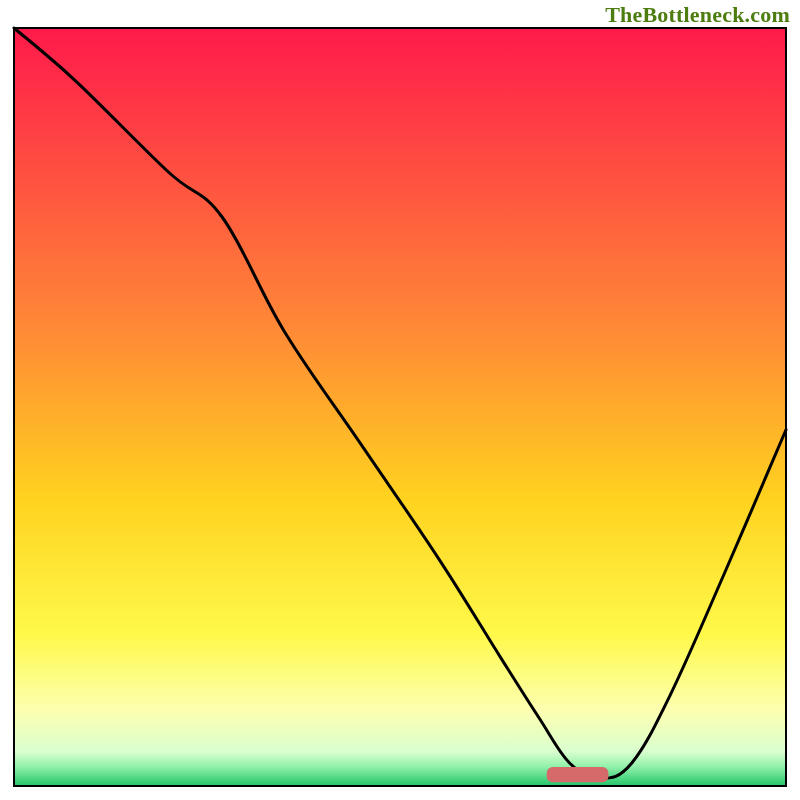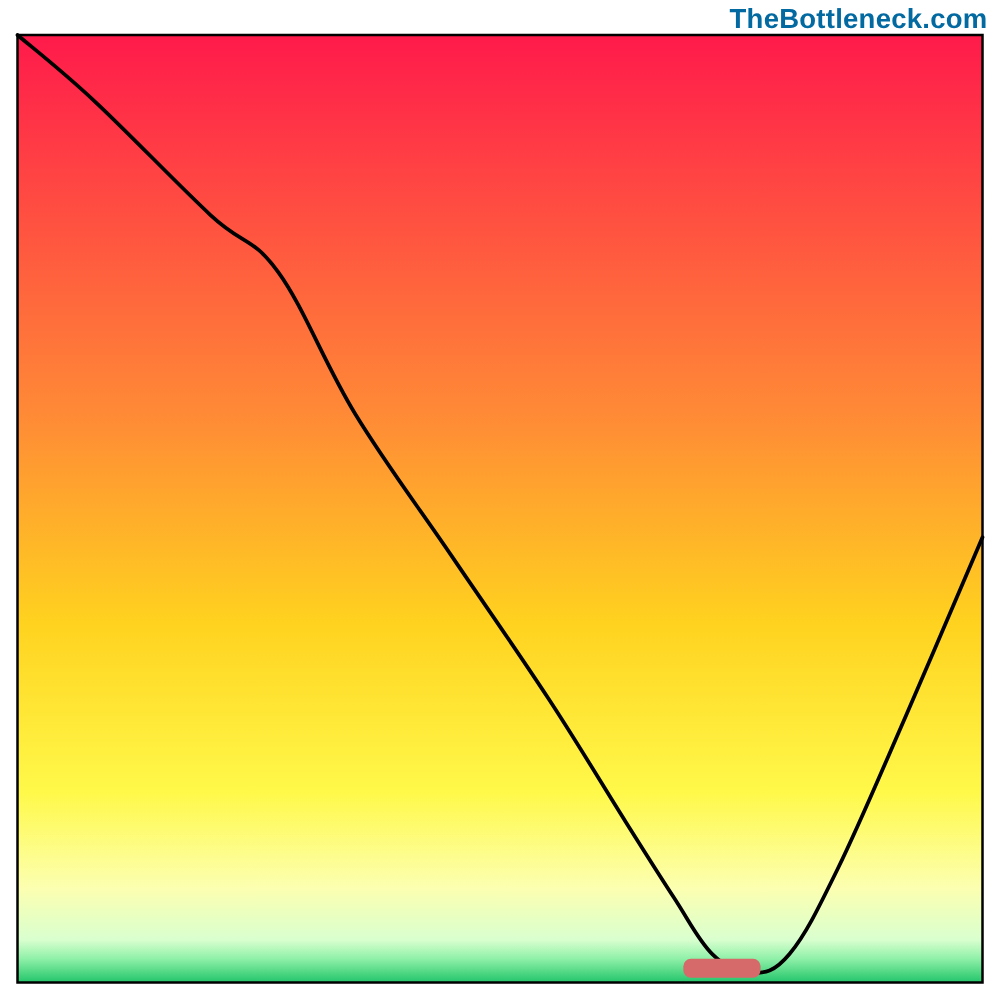--- a/index.html
+++ b/index.html
@@ -15,23 +15,24 @@
     position: relative;
     width: 800px;
     height: 800px;
   }
   .watermark {
     position: absolute;
     top: 2px;
     right: 10px;
     font-size: 22px;
     font-weight: bold;
-    color: #0369a1;
+    color: #4d7c0f;
     letter-spacing: 0.2px;
     user-select: none;
+    font-family: Liberation Serif, serif;
   }
   svg { display: block; }
 </style>
 </head>
 <body>
 
 <div class="chart-wrap">
   <svg id="chart-svg" width="800" height="800" viewBox="0 0 800 800">
     <defs>
       <linearGradient id="bg-grad" x1="0" y1="0" x2="0" y2="1">

